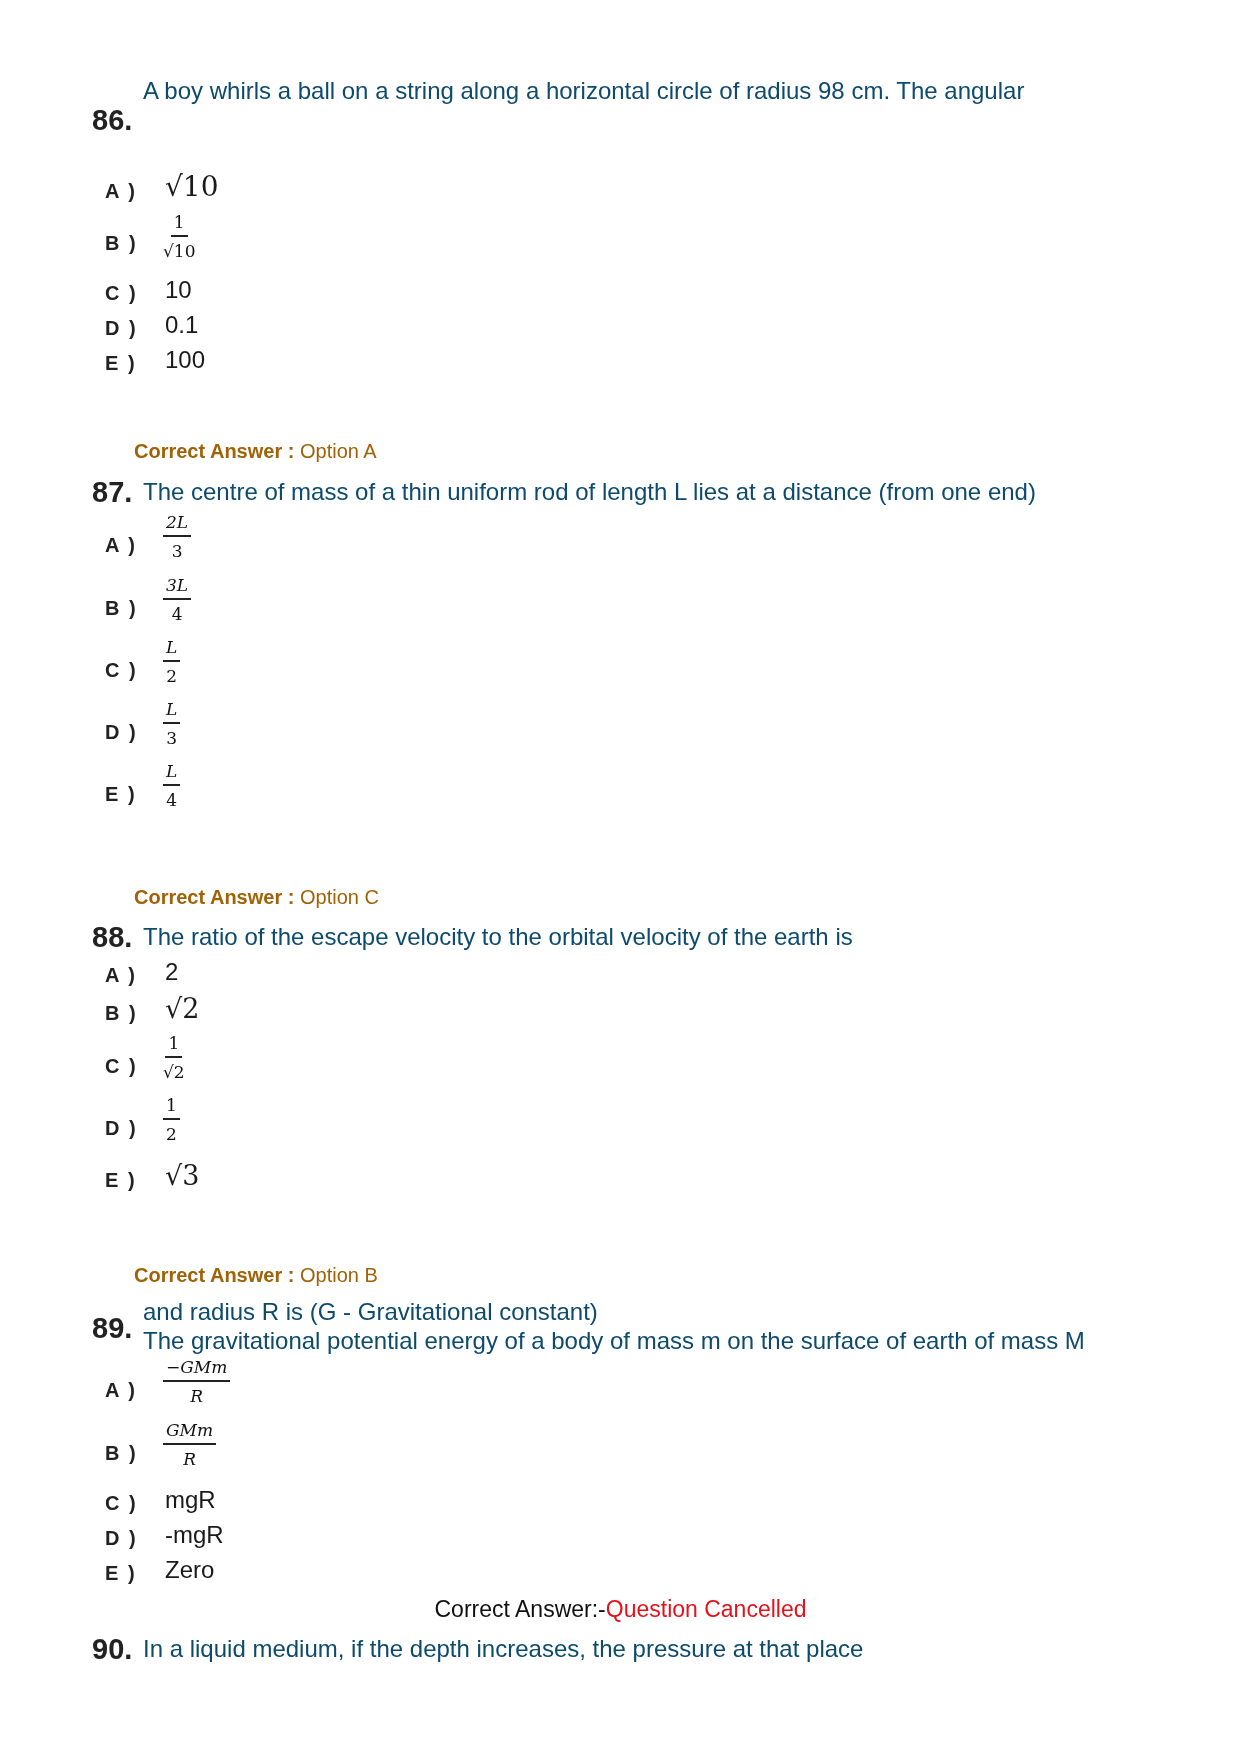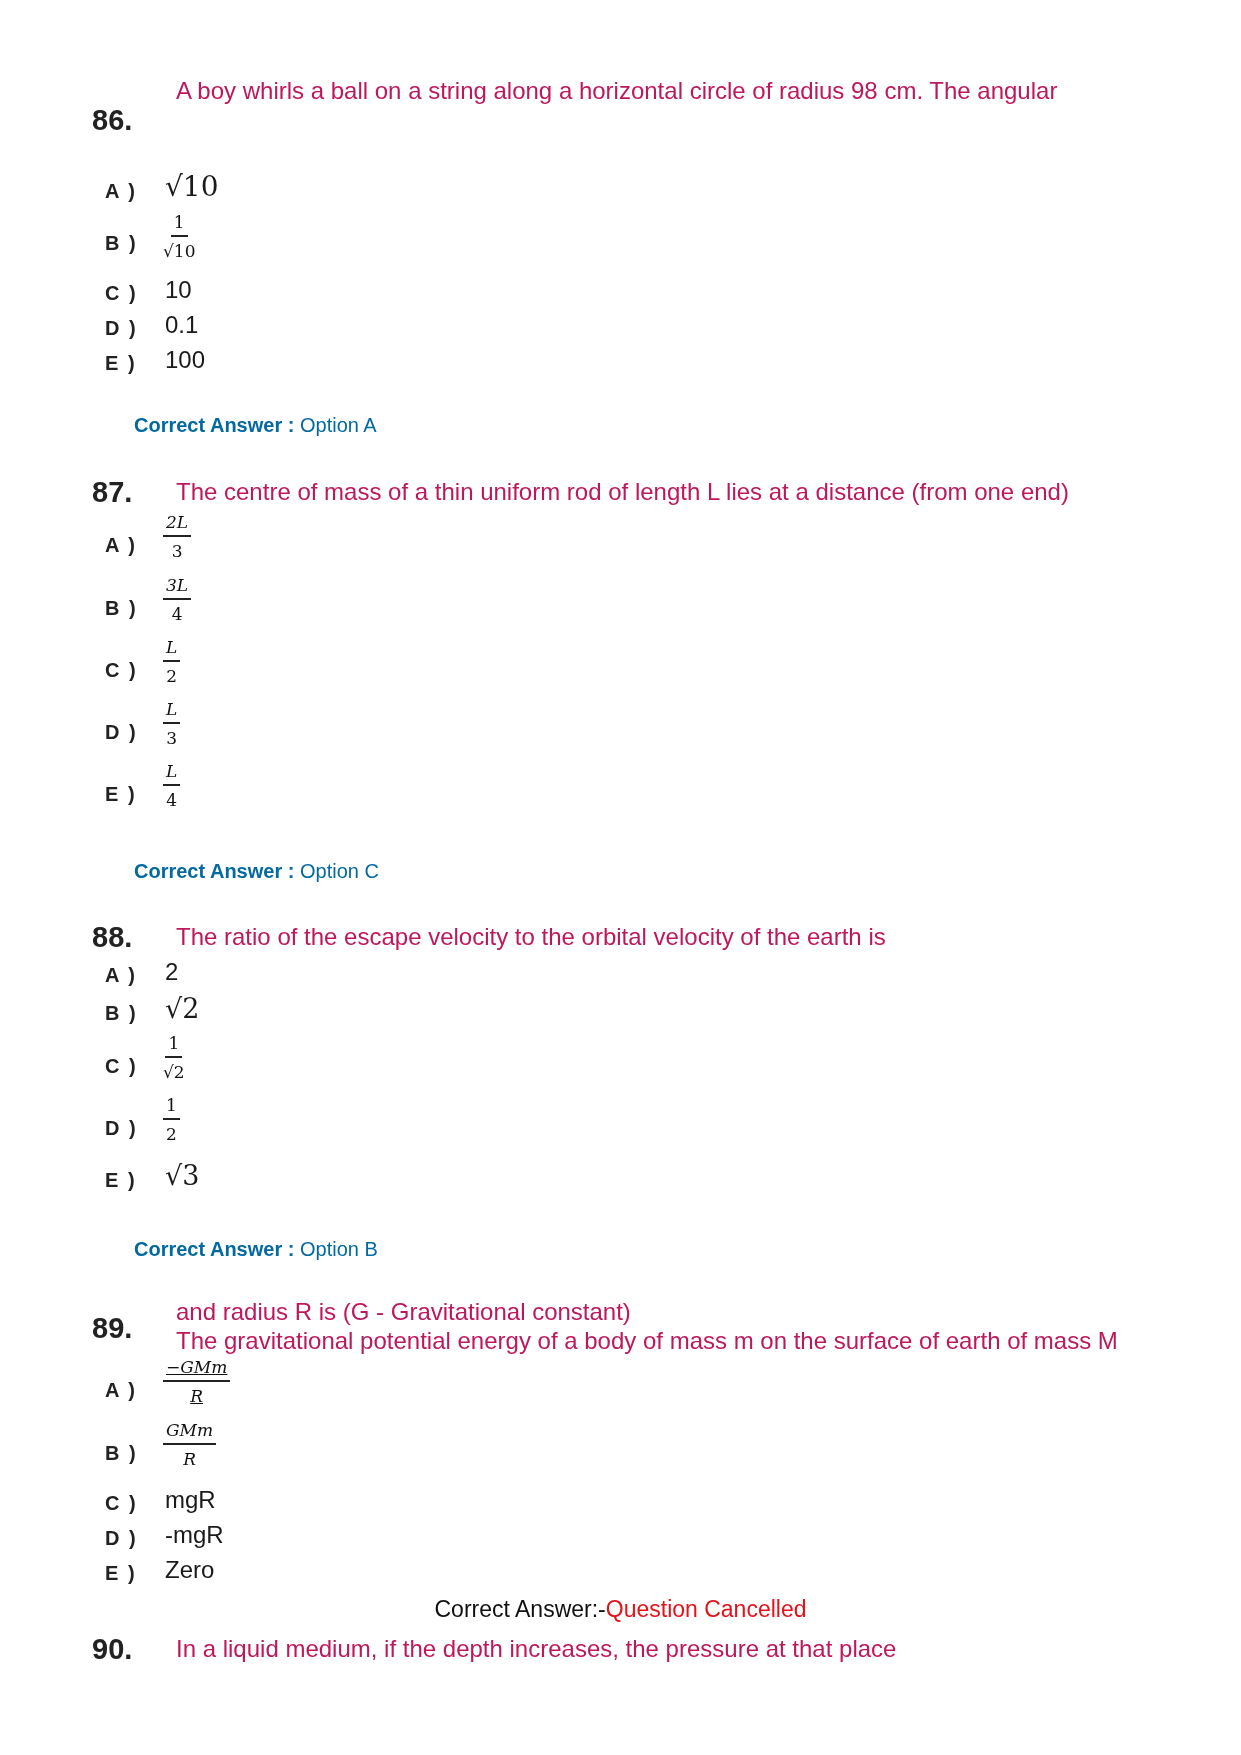--- a/index.html
+++ b/index.html
@@ -2,29 +2,29 @@
 <html><head>
 <meta charset="utf-8">
 <style>
   html, body { margin: 0; padding: 0; background: #ffffff; }
   body {
     width: 1241px; height: 1755px; position: relative; overflow: hidden;
     font-family: "Liberation Sans", sans-serif; color: #111111;
   }
   .q { position: absolute; left: 0; width: 1241px; }
   .qnum { position: absolute; left: 92px; font-weight: bold; font-size: 29px; color: #222; }
-  .qtext { position: absolute; left: 176px; width: 1000px; font-size: 24px; line-height: 29px; color: #be185d; }
+  .qtext { position: absolute; left: 143px; width: 1000px; font-size: 24px; line-height: 29px; color: #0c4a6e; }
   .opt-label { position: absolute; left: 105px; font-weight: bold; font-size: 20px; color: #222; letter-spacing: 2px; }
   .opt-val { position: absolute; left: 165px; font-size: 24px; color: #1a1a1a; }
   .math { font-family: "DejaVu Serif", serif; }
   .mi { font-family: "DejaVu Serif", serif; font-style: italic; }
   .frac { position: absolute; left: 163px; display: inline-flex; flex-direction: column; align-items: center; font-family: "DejaVu Serif", serif; font-size: 17px; line-height: 20px; }
   .frac .num { padding: 0 3px 3px 3px; border-bottom: 2px solid #222; }
   .frac .den { padding-top: 4px; }
-  .answer { position: absolute; left: 134px; font-size: 20px; color: #0369a1; }
+  .answer { position: absolute; left: 134px; font-size: 20px; color: #a16207; margin-top: 26px; }
   .answer b { font-weight: bold; }
   .cancel { position: absolute; left: 0; width: 1241px; text-align: center; font-size: 23px; font-weight: normal; }
   .cancel .red { color: #e3121b; }
   sup { font-size: 15px; }
 </style>
 </head>
 <body>
 
 <div class="q">
   <div class="qnum" style="top:104px;">86.</div>
@@ -100,21 +100,21 @@
   <div class="answer" style="top:1238px;"><b>Correct Answer :</b> <span>Option B</span></div>
 </div>
 
 <div class="q">
   <div class="qnum" style="top:1312px;">89.</div>
   <div class="qtext" style="top:1297px;">
     <div>and radius R is (G - Gravitational constant)</div>
     <div>The gravitational potential energy of a body of mass m on the surface of earth of mass M</div>
   </div>
   <div class="opt-label" style="top:1379px;">A )</div>
-  <div class="frac" style="top:1357px;text-decoration:underline;">
+  <div class="frac" style="top:1357px;">
       <span class="num mi">−GMm</span>
       <span class="den mi">R</span>
     </div>
   <div class="opt-label" style="top:1442px;">B )</div>
   <div class="frac" style="top:1420px;">
       <span class="num mi">GMm</span>
       <span class="den mi">R</span>
     </div>
   <div class="opt-label" style="top:1492px;">C )</div>
   <div class="opt-val" style="top:1486px;">mgR</div>

